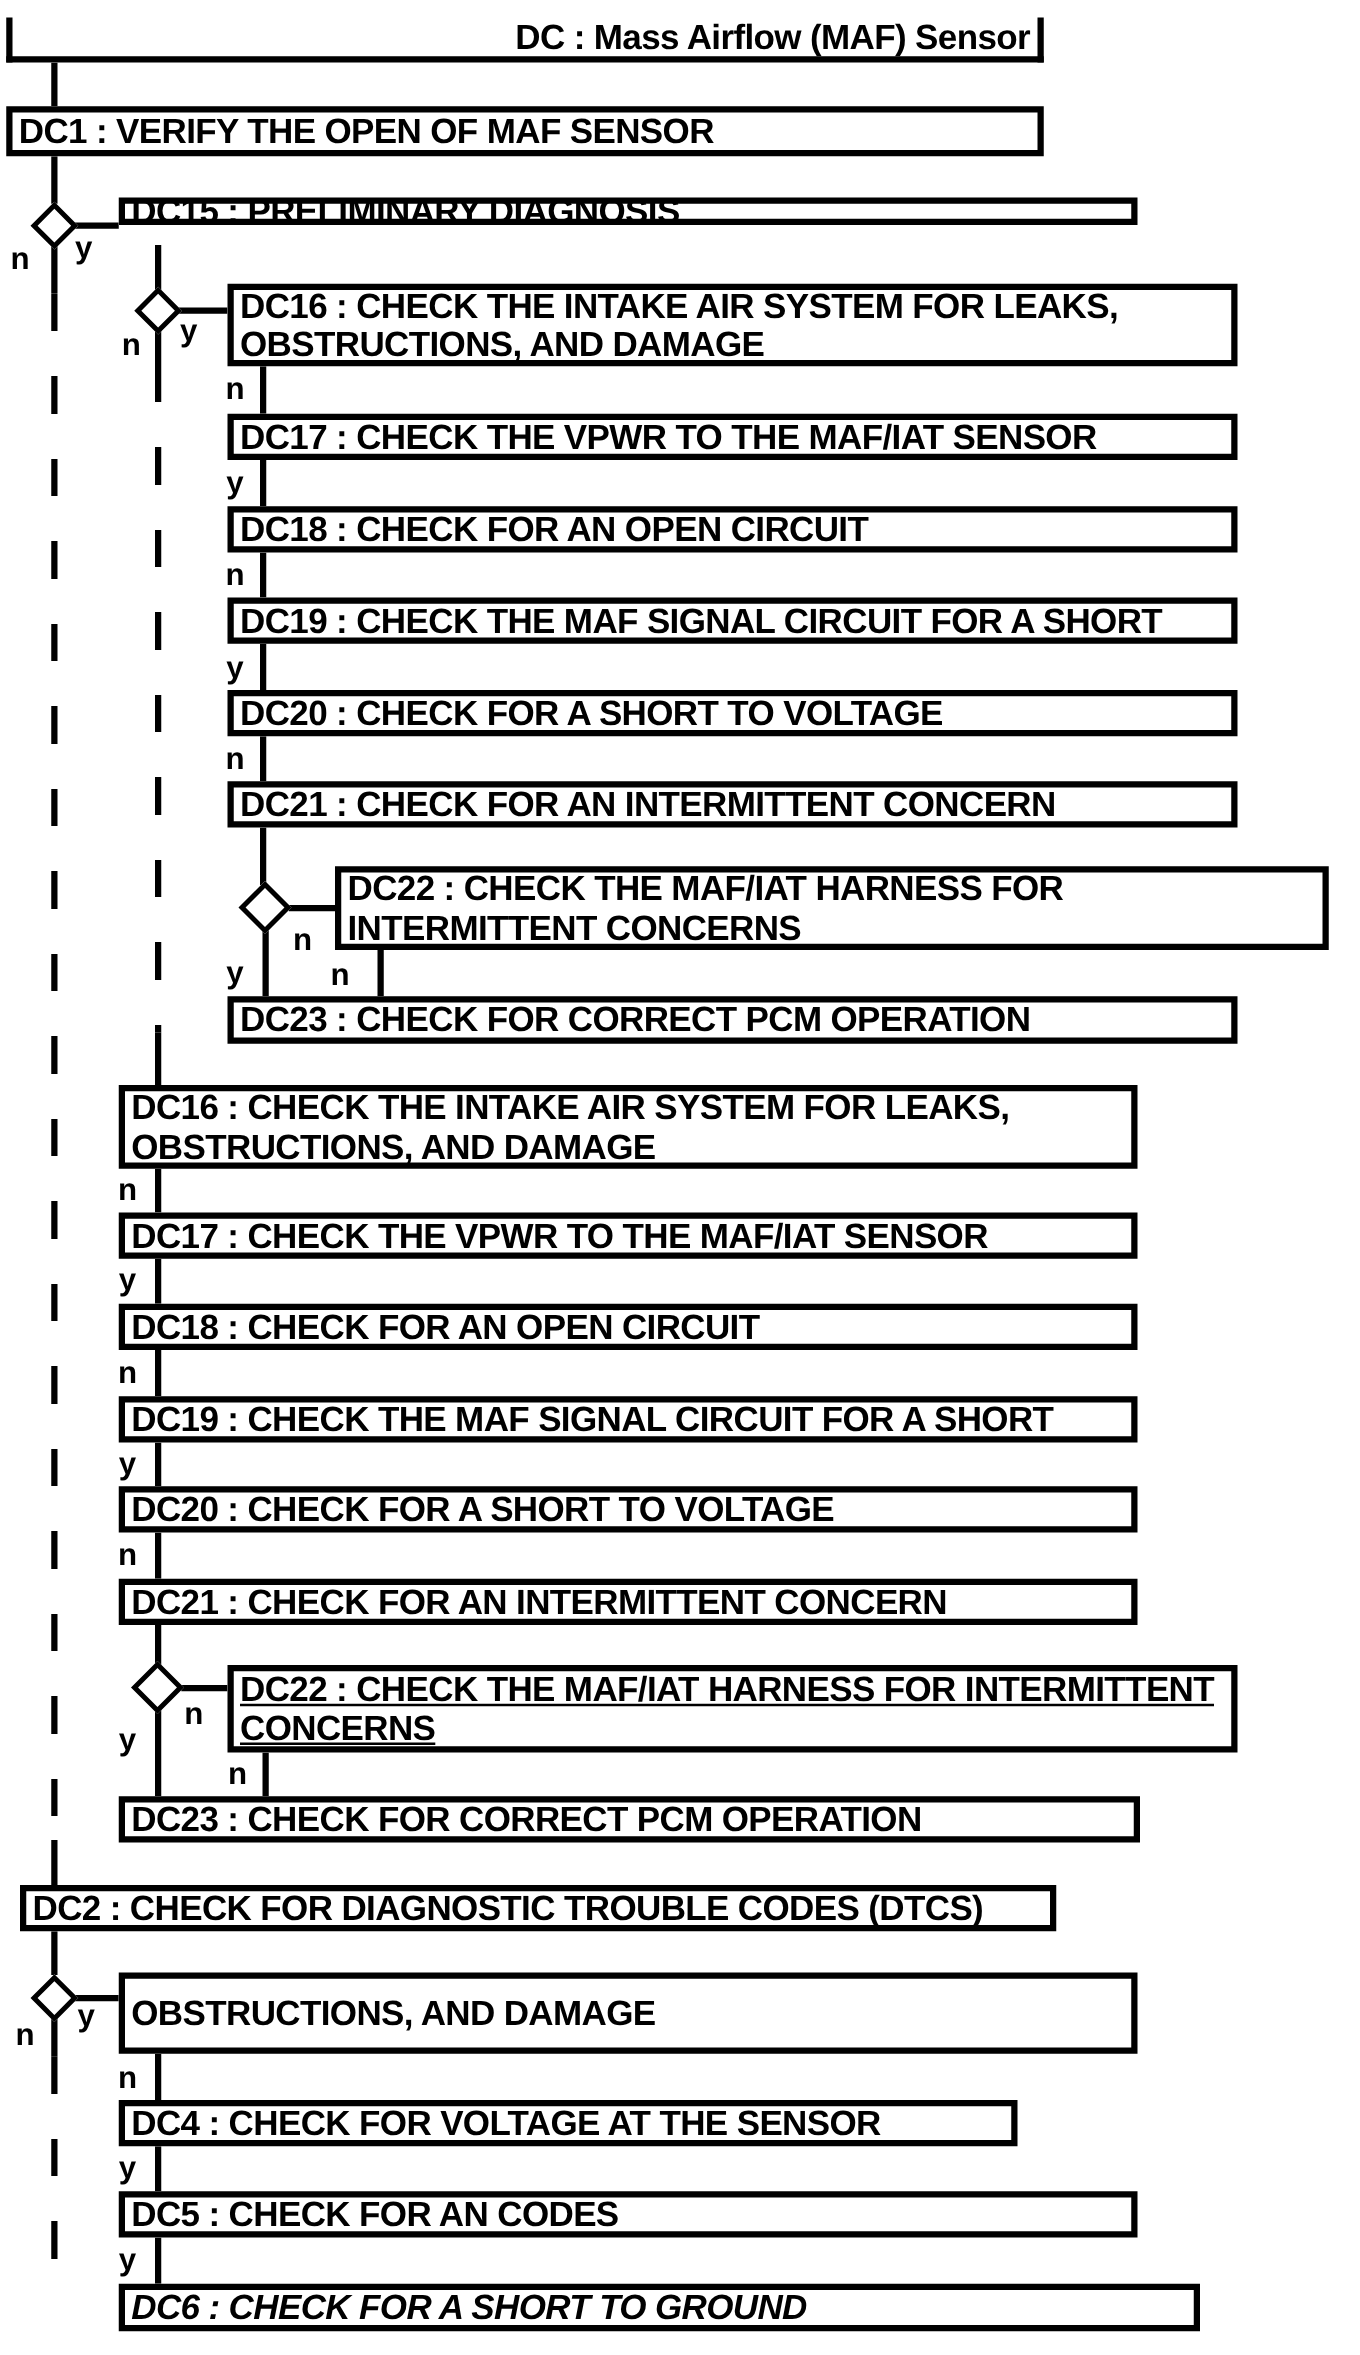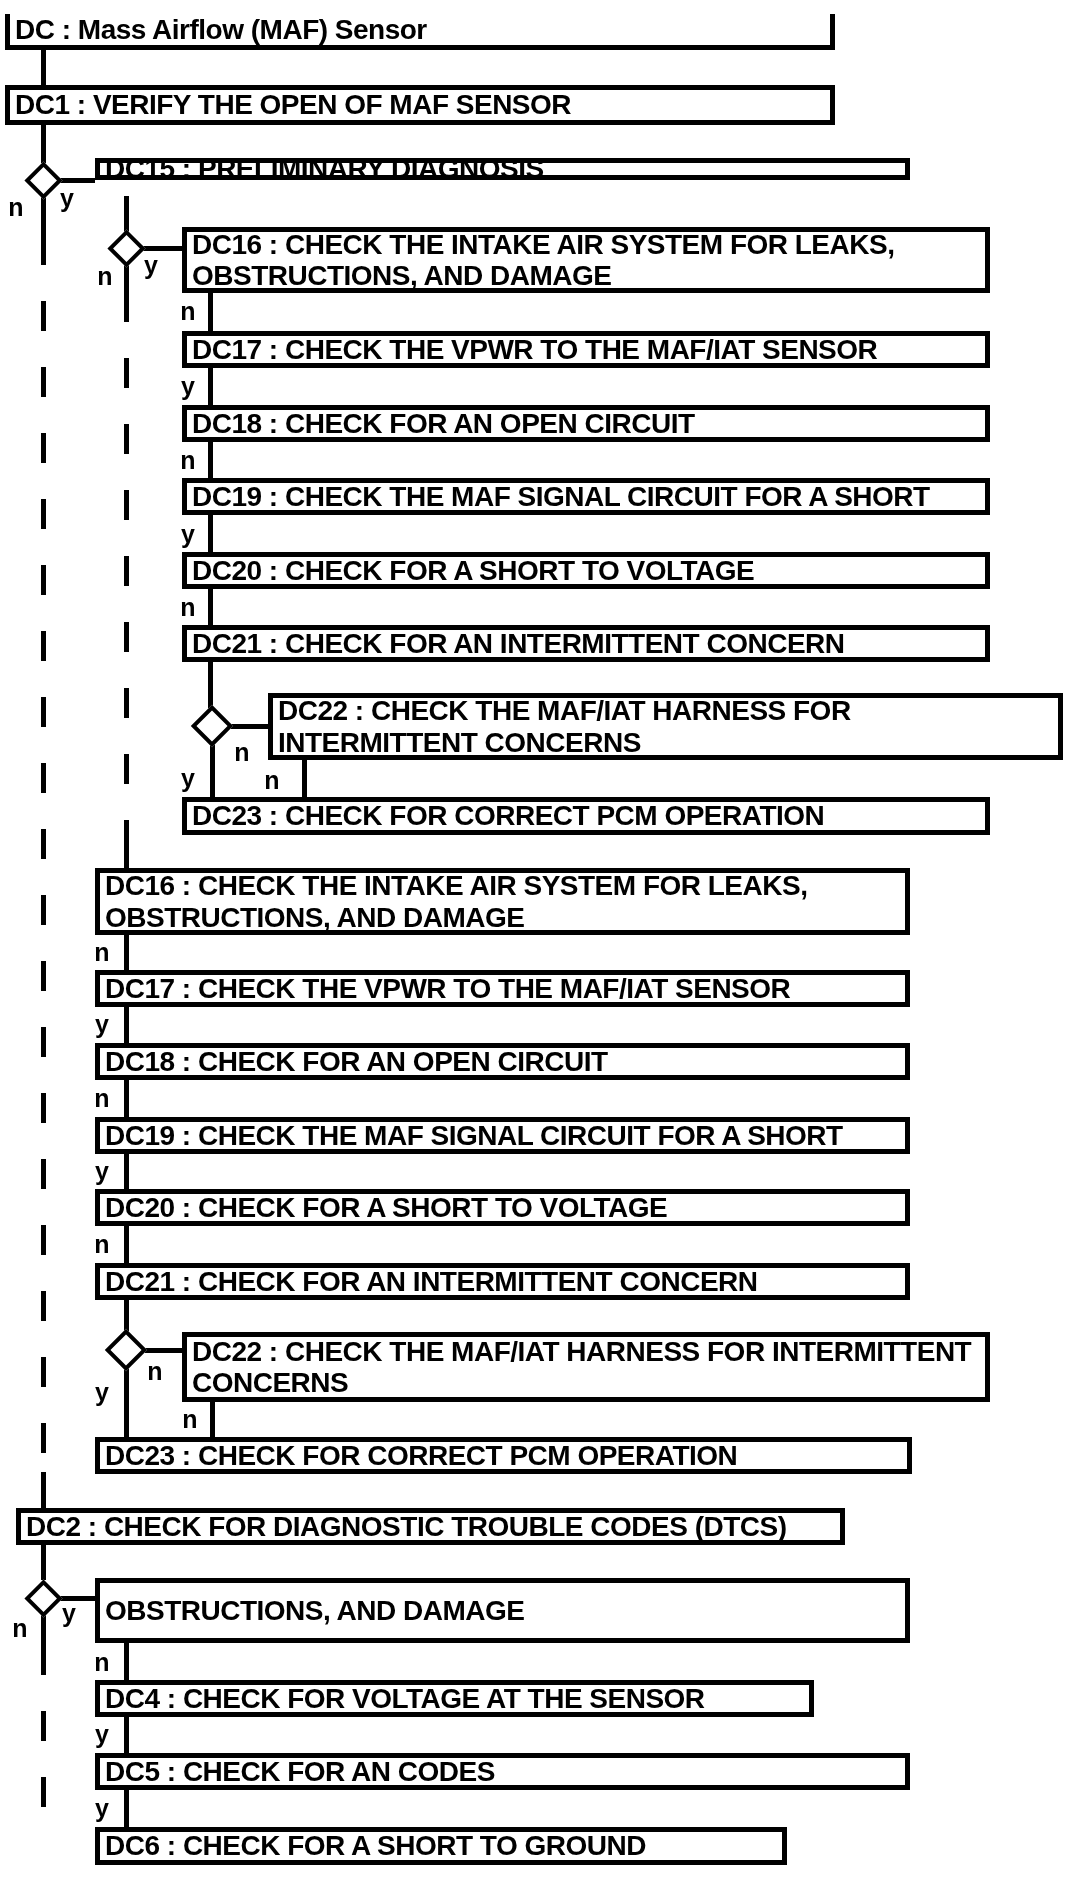--- a/index.html
+++ b/index.html
@@ -64,21 +64,21 @@
   <div class="vline" style="left:124px;top:1643px;height:37px;"></div>
   <div class="vline" style="left:124px;top:1717px;height:36px;"></div>
   <div class="vline" style="left:124px;top:1790px;height:37px;"></div>
 
   <div class="diamond" style="left:30px;top:167px;width:27px;height:27px;"></div>
   <div class="diamond" style="left:113px;top:235px;width:27px;height:27px;"></div>
   <div class="diamond" style="left:197px;top:711px;width:30px;height:30px;"></div>
   <div class="diamond" style="left:111px;top:1335px;width:30px;height:30px;"></div>
   <div class="diamond" style="left:30px;top:1585px;width:27px;height:27px;"></div>
 
-  <div class="box no-top" style="left:5px;top:14px;width:830px;height:36px;">
+  <div class="box no-top" style="left:5px;top:14px;width:830px;height:36px;align-items:flex-end;">
       <span>DC : Mass Airflow (MAF) Sensor</span>
     </div>
   <div class="box" style="left:5px;top:85px;width:830px;height:40px;">
       <span>DC1 : VERIFY THE OPEN OF MAF SENSOR</span>
     </div>
   <div class="box" style="left:95px;top:158px;width:815px;height:22px;">
       <span>DC15 : PRELIMINARY DIAGNOSIS</span>
     </div>
 
   <div class="box" style="left:182px;top:227px;width:808px;height:66px;">
@@ -120,41 +120,41 @@
     </div>
   <div class="box" style="left:95px;top:1117px;width:815px;height:37px;">
       <span>DC19 : CHECK THE MAF SIGNAL CIRCUIT FOR A SHORT</span>
     </div>
   <div class="box" style="left:95px;top:1189px;width:815px;height:37px;">
       <span>DC20 : CHECK FOR A SHORT TO VOLTAGE</span>
     </div>
   <div class="box" style="left:95px;top:1263px;width:815px;height:37px;">
       <span>DC21 : CHECK FOR AN INTERMITTENT CONCERN</span>
     </div>
-  <div class="box" style="left:182px;top:1332px;width:808px;height:70px;">
+  <div class="box" style="left:182px;top:1332px;width:808px;height:70px;text-decoration:underline;">
     <span>DC22 : CHECK THE MAF/IAT HARNESS FOR INTERMITTENT</span>
     <span>CONCERNS</span>
   </div>
   <div class="box" style="left:95px;top:1437px;width:817px;height:37px;">
       <span>DC23 : CHECK FOR CORRECT PCM OPERATION</span>
     </div>
 
   <div class="box" style="left:16px;top:1508px;width:829px;height:37px;">
       <span>DC2 : CHECK FOR DIAGNOSTIC TROUBLE CODES (DTCS)</span>
     </div>
   <div class="box" style="left:95px;top:1578px;width:815px;height:65px;">
     <span>OBSTRUCTIONS, AND DAMAGE</span>
   </div>
   <div class="box" style="left:95px;top:1680px;width:719px;height:37px;">
       <span>DC4 : CHECK FOR VOLTAGE AT THE SENSOR</span>
     </div>
   <div class="box" style="left:95px;top:1753px;width:815px;height:37px;">
       <span>DC5 : CHECK FOR AN CODES</span>
     </div>
-  <div class="box" style="left:95px;top:1827px;width:692px;height:38px;">
+  <div class="box" style="left:95px;top:1827px;width:865px;height:38px;font-style:italic;">
       <span>DC6 : CHECK FOR A SHORT TO GROUND</span>
     </div>
 
   <div class="lbl" style="left:3px;top:193px;">n</div>
   <div class="lbl" style="left:54px;top:184px;">y</div>
   <div class="lbl" style="left:92px;top:262px;">n</div>
   <div class="lbl" style="left:138px;top:251px;">y</div>
 
   <div class="lbl" style="left:175px;top:297px;">n</div>
   <div class="lbl" style="left:175px;top:372px;">y</div>

